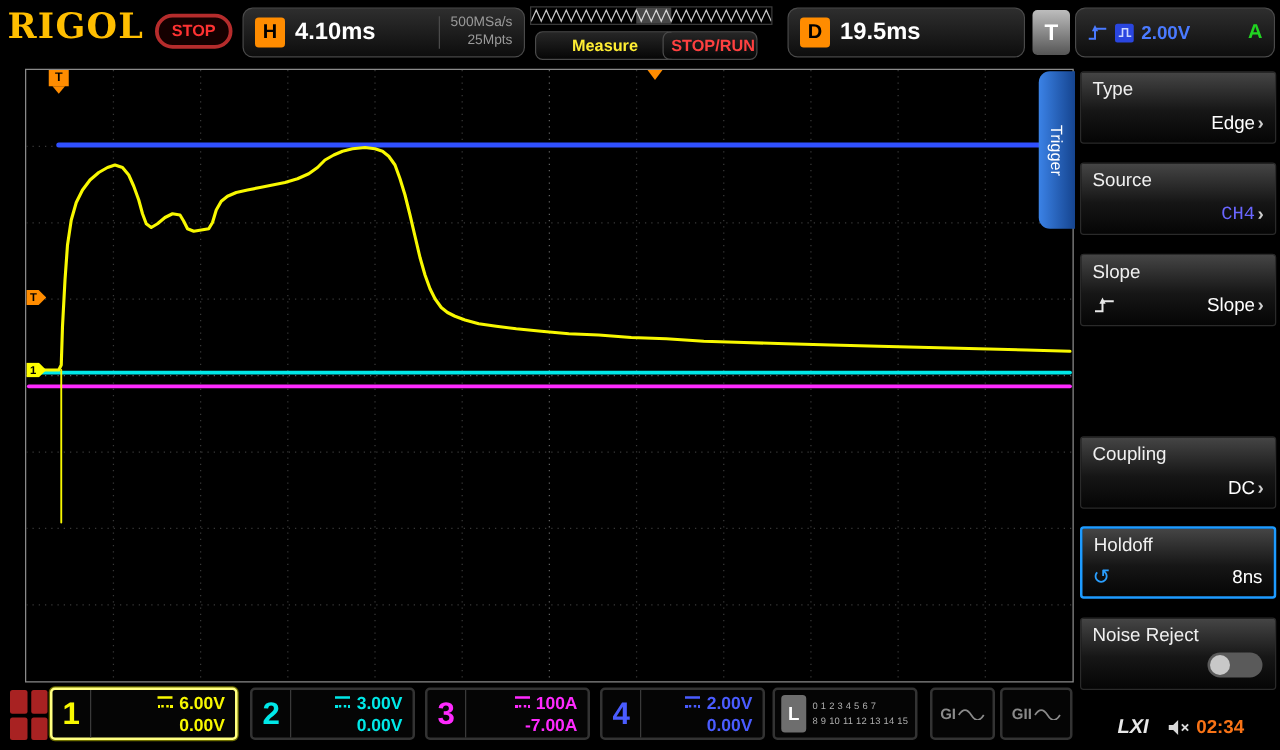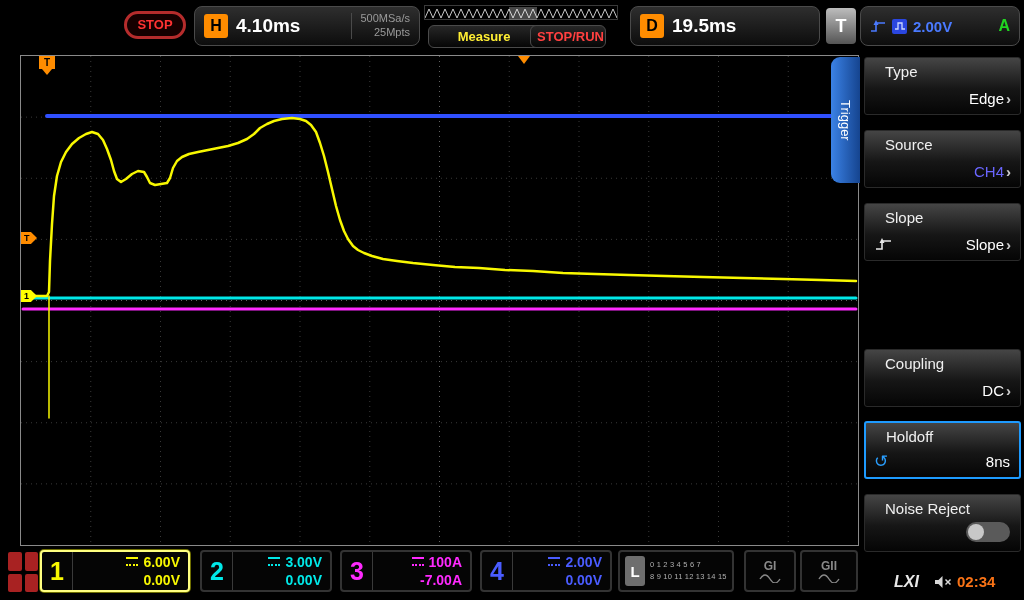--- a/index.html
+++ b/index.html
@@ -54,27 +54,27 @@
   .ch1m{top:234px;background:#ffff00;}
   
   .menu{position:absolute;inset:0;pointer-events:none;}
   .menu > *{pointer-events:auto;}
   .trigger-tab{position:absolute;left:831px;top:57px;width:29px;height:126px;
         background:linear-gradient(90deg,#3b82e6,#15448f);border-radius:9px 0 0 9px;
         color:#fff;font-size:13px;display:flex;align-items:center;justify-content:center;
         writing-mode:vertical-rl;z-index:6;}
   .mitem{position:absolute;left:864px;width:157px;height:58px;box-sizing:border-box;
         background:linear-gradient(#454545,#161616 55%,#050505);border:1px solid #2a2a2a;
-        border-radius:3px;padding:5px 20px;z-index:5;}
+        border-radius:3px;padding:5px 9px;z-index:5;}
   .mitem.selected{border:2px solid #1e9bff;}
   .mlabel{font-size:15px;color:#f0f0f0;}
   .mvalue{position:absolute;right:9px;bottom:7px;font-size:15px;color:#fff;display:flex;
         align-items:center;gap:2px;}
   .mvalue .arr{color:#cfcfcf;font-weight:bold;}
-  .src-val{color:#6a66ff;}
+  .src-val{color:#6a66ff;font-family:Liberation Mono, monospace;}
   .slope-icon{position:absolute;left:10px;bottom:9px;}
   .holdoff-icon{position:absolute;left:8px;bottom:5px;color:#2a9fff;font-size:17px;}
   .toggle{position:absolute;right:10px;bottom:9px;width:44px;height:20px;border-radius:10px;
         background:#5a5a5a;}
   .toggle .knob{position:absolute;left:2px;top:2px;width:16px;height:16px;border-radius:50%;
         background:#c8c8c8;}
   
   .footer{position:absolute;inset:0;pointer-events:none;}
   .footer > *{pointer-events:auto;}
   .menu-icon{position:absolute;left:8px;top:552px;width:30px;height:40px;display:grid;
@@ -90,34 +90,35 @@
   .scale-row{display:flex;align-items:center;gap:5px;}
   .dc{width:12px;height:5px;border-top:2px solid currentColor;border-bottom:2px dotted currentColor;}
   .c1{color:#f8f800;} .c2{color:#00e8e8;} .c3{color:#ff2aff;} .c4{color:#4a5cff;}
   .lbox{position:absolute;left:618px;top:550px;width:116px;height:42px;box-sizing:border-box;
         background:#050505;border:2px solid #333;border-radius:4px;display:flex;
         align-items:center;gap:5px;padding:0 5px;}
   .lsq{width:20px;height:30px;background:#6e6e6e;border-radius:3px;color:#fff;font-weight:bold;
         font-size:15px;display:flex;align-items:center;justify-content:center;}
   .ldigits{color:#b0b0b0;font-size:7.5px;line-height:1.6;letter-spacing:0.2px;white-space:nowrap;}
   .genbox{position:absolute;top:550px;height:42px;box-sizing:border-box;background:#050505;
-        border:2px solid #333;border-radius:4px;color:#8a8a8a;display:flex;flex-direction:column;
+        border:2px solid #333;border-radius:4px;color:#8a8a8a;display:flex;
         align-items:center;justify-content:center;font-weight:bold;font-size:12px;gap:1px;}
   .gi{left:744px;width:52px;} .gii{left:800px;width:58px;}
   .lxi{position:absolute;left:894px;top:573px;color:#e8e8e8;font-weight:bold;font-style:italic;
         font-size:16px;}
   .mute{position:absolute;left:934px;top:575px;}
   .clock{position:absolute;left:957px;top:573px;color:#f97316;font-weight:bold;font-size:15px;}
 </style>
 </head>
 <body>
 
 <div class="screen">
 
   <header class="topbar">
+    <div class="logo">RIGOL</div>
     <div class="stop-badge">STOP</div>
 
     <div class="pillbox h-group">
       <span class="tagsq">H</span>
       <span class="bigval">4.10ms</span>
       <span class="hsep"></span>
       <div class="rates">
         <div>500MSa/s</div>
         <div>25Mpts</div>
       </div>

